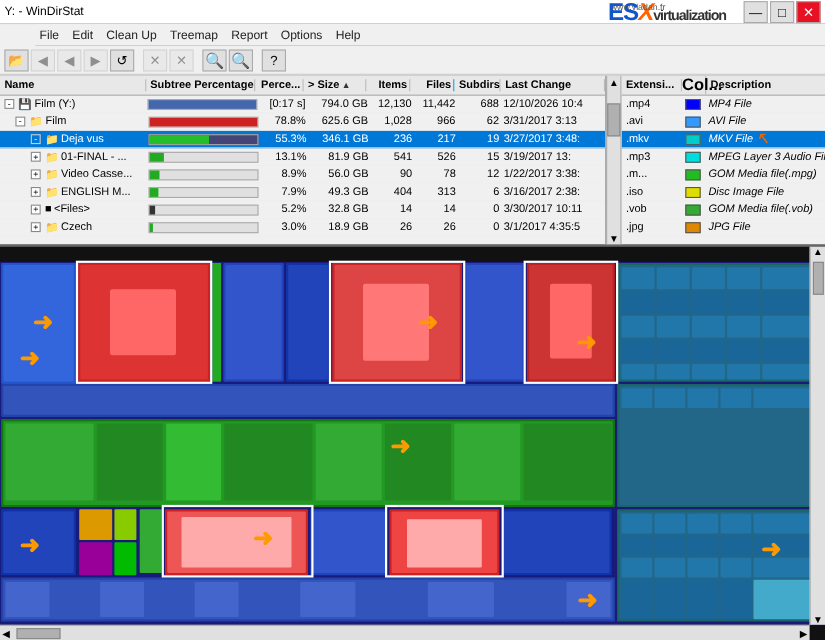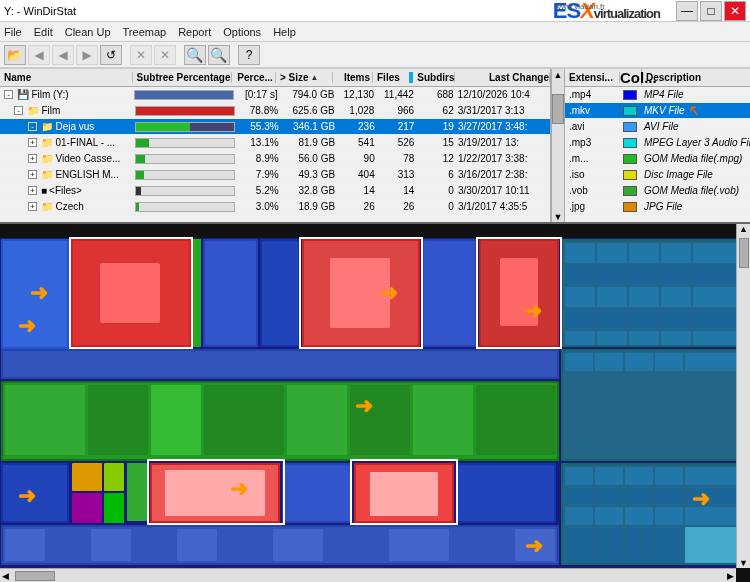--- a/index.html
+++ b/index.html
@@ -18,20 +18,21 @@
 
     
     #menubar {
       background: #f0f0f0;
       height: 20px;
       display: flex;
       align-items: center;
       padding: 0 4px;
       gap: 12px;
       border-bottom: 1px solid #ccc;
+      margin-left: 32px;
     }
     #menubar span { font-size: 11px; color: #222; cursor: pointer; }
 
     
     #toolbar {
       background: #f0f0f0;
       height: 26px;
       display: flex;
       align-items: center;
       padding: 0 4px;
@@ -72,23 +73,23 @@
       height: 18px;
       align-items: center;
       font-size: 10px;
       font-weight: bold;
     }
     .th-name { width: 140px; padding-left: 4px; border-right: 1px solid #bbb; }
     .th-subtree { width: 105px; padding-left: 4px; border-right: 1px solid #bbb; }
     .th-perc { width: 46px; padding-left: 4px; border-right: 1px solid #bbb; text-align: right; padding-right: 2px;}
     .th-size { width: 60px; padding-left: 4px; border-right: 1px solid #bbb; text-align: right; padding-right: 2px; }
     .th-items { width: 42px; padding-left: 4px; border-right: 1px solid #bbb; text-align: right; padding-right: 2px; }
-    .th-files { width: 42px; padding-left: 4px; border-right: 4px solid #0ea5e9; text-align: left; padding-right: 2px; }
+    .th-files { width: 42px; padding-left: 4px; border-right: 1px solid #0ea5e9; text-align: right; padding-right: 2px; }
     .th-subdirs { width: 42px; padding-left: 4px; border-right: 1px solid #bbb; text-align: left; padding-right: 2px; }
-    .th-lastchange { width: 100px; padding-left: 4px; border-right: 1px solid #bbb; text-align: right; }
+    .th-lastchange { width: 100px; padding-left: 4px; border-right: 1px solid #bbb; }
     .th-sort-arrow { font-size: 8px; color: #333; }
 
     
     #file-table {
       overflow-y: auto;
       flex: 1;
     }
     .tr {
       display: flex;
       height: 16px;
@@ -408,37 +409,37 @@
       <div id="ext-table">
 
         <div class="ext-row">
           <div class="td-ext">.mp4</div>
           <div class="td-color">
               <div class="color-box" style="background:#0000ff;"></div>
             </div>
           <div class="td-desc">MP4 File</div>
         </div>
 
+        <div class="ext-row">
+          <div class="td-ext">.avi</div>
+          <div class="td-color">
+              <div class="color-box" style="background:#3399ff;"></div>
+            </div>
+          <div class="td-desc">AVI File</div>
+        </div>
+
         <div class="ext-row selected" style="background:#0078d7;">
           <div class="td-ext">.mkv</div>
           <div class="td-color">
               <div class="color-box" style="background:#00cccc;"></div>
             </div>
           <div class="td-desc" style="display:flex; align-items:center; gap:2px;">
             <span>MKV File</span>
             <span style="color:#e60; font-size:16px; line-height:1;">↖</span>
           </div>
-        </div>
-
-        <div class="ext-row">
-          <div class="td-ext">.avi</div>
-          <div class="td-color">
-              <div class="color-box" style="background:#3399ff;"></div>
-            </div>
-          <div class="td-desc">AVI File</div>
         </div>
 
         <div class="ext-row">
           <div class="td-ext">.mp3</div>
           <div class="td-color">
               <div class="color-box" style="background:#00dddd;"></div>
             </div>
           <div class="td-desc">MPEG Layer 3 Audio File</div>
         </div>
 

